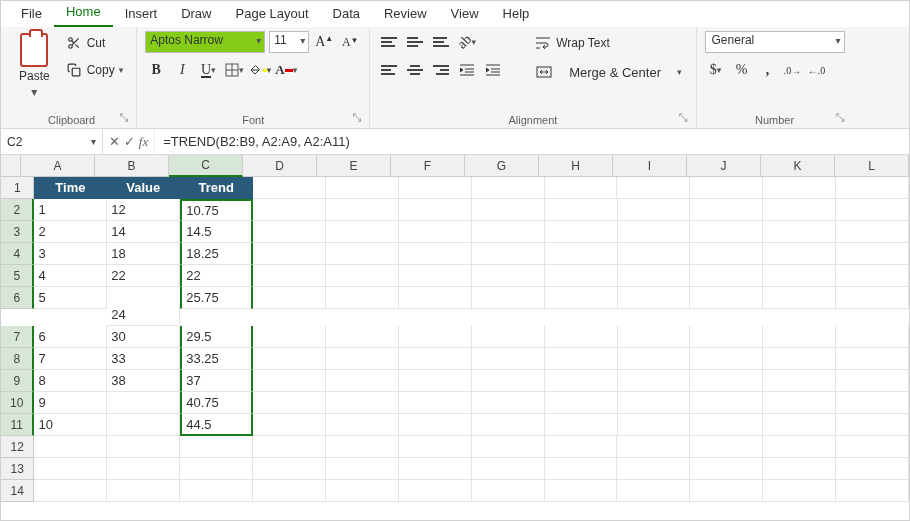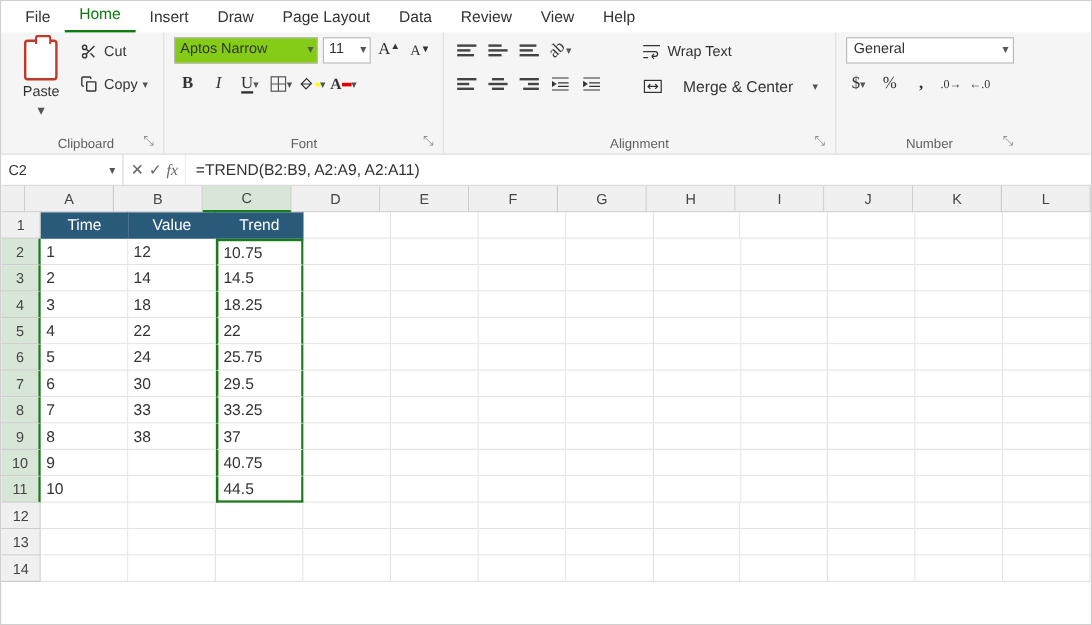--- a/index.html
+++ b/index.html
@@ -228,21 +228,21 @@
     font-size: 13px;
     padding: 2px 4px;
     display:flex; align-items:center;
     background:#fff;
     overflow:hidden;
     cursor: cell;
   }
   .hdrcell {
     background: #2a5a7a;
     color: #fff;
-    font-weight: 400;
+    font-weight: 700;
     justify-content: center;
     border-right: 1px solid #2a5a7a;
     border-bottom: 1px solid #2a5a7a;
   }
   .sel-range-top { border-top: 2px solid #1b7a1b; }
   .sel-range-left { border-left: 2px solid #1b7a1b; }
   .sel-range-right { border-right: 2px solid #1b7a1b; }
   .sel-range-bottom { border-bottom: 2px solid #1b7a1b; }
   .active-cell { background: #fff; }
   svg { display:block; }
@@ -553,21 +553,21 @@
         <div class="cell" style="width: 74px;"></div>
         <div class="cell" style="width: 74px;"></div>
         <div class="cell" style="width: 74px;"></div>
         <div class="cell" style="width: 74px;"></div>
         <div class="cell" style="width: 74px;"></div>
         <div class="cell" style="width: 74px;"></div>
       </div>
       <div class="row">
         <div class="rowhead sel">6</div>
         <div class="cell" style="width: 74px;">5</div>
-        <div class="cell" style="width: 74px;">24</div>
+        <div class="cell" style="width: 74px; margin-top: 17px;">24</div>
         <div class="cell sel-range-left sel-range-right" style="width: 74px;">25.75</div>
         <div class="cell" style="width: 74px;"></div>
         <div class="cell" style="width: 74px;"></div>
         <div class="cell" style="width: 74px;"></div>
         <div class="cell" style="width: 74px;"></div>
         <div class="cell" style="width: 74px;"></div>
         <div class="cell" style="width: 74px;"></div>
         <div class="cell" style="width: 74px;"></div>
         <div class="cell" style="width: 74px;"></div>
         <div class="cell" style="width: 74px;"></div>

